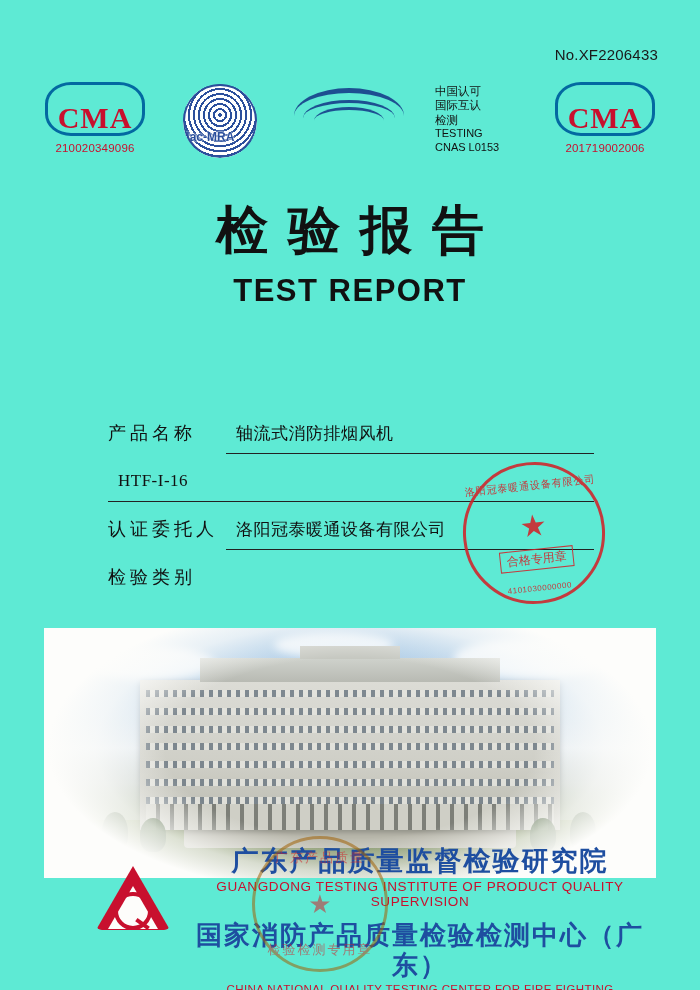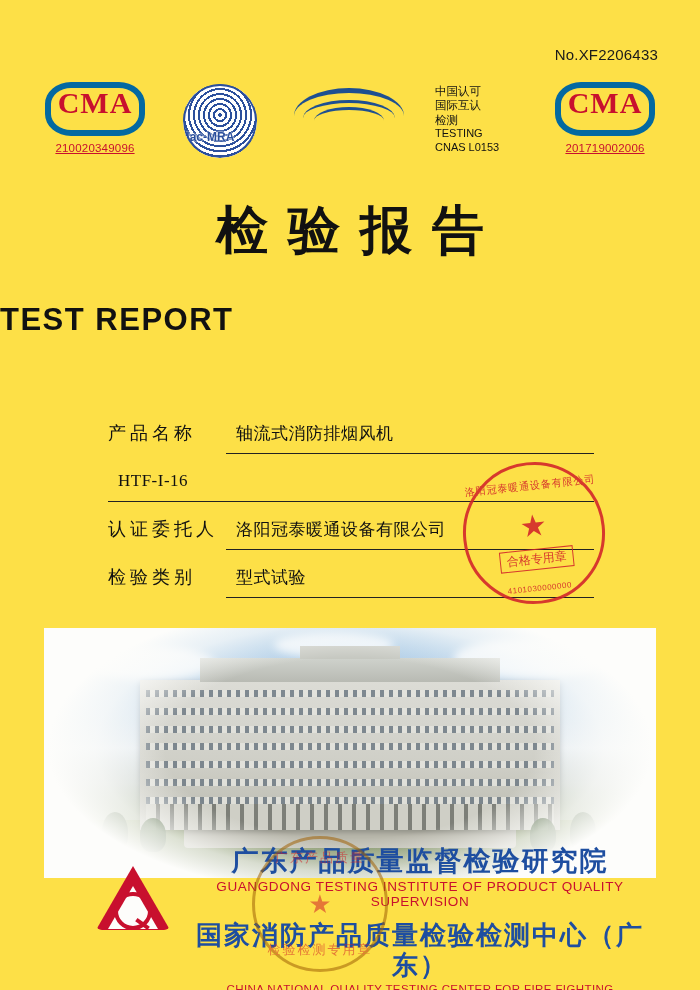--- a/index.html
+++ b/index.html
@@ -11,21 +11,21 @@
     width: 700px;
     height: 990px;
     position: relative;
     font-family: "Liberation Sans", sans-serif;
     overflow: hidden;
   }
 
   .page {
     position: absolute;
     inset: 0;
-    background: #fde047;
+    background: #5eead4;
   }
 
   
   .report-no {
     position: absolute;
     top: 46px;
     right: 42px;
     font-size: 15px;
     color: #1a1a1a;
     letter-spacing: 0.2px;
@@ -51,42 +51,41 @@
   }
 
   
   .cma {
     width: 112px;
   }
   .cma-mark {
     width: 100px;
     height: 54px;
     margin: 0 auto;
-    border: 6px solid #0369a1;
+    border: 3px solid #0369a1;
     border-radius: 26px / 22px;
     position: relative;
     display: flex;
-    align-items: flex-start;
+    align-items: flex-end;
     justify-content: center;
     box-sizing: border-box;
   }
   .cma-mark span {
     font-size: 30px;
     font-weight: bold;
     color: #c8102e;
     letter-spacing: 1px;
     font-family: "Liberation Serif", serif;
     line-height: 1;
   }
   .cma-num {
     margin-top: 6px;
     font-size: 11.5px;
     color: #c8102e;
     letter-spacing: 0.2px;
-    text-decoration: underline;
   }
 
   
   .ilac {
     width: 86px;
     padding-top: 2px;
   }
   .ilac-mark {
     width: 74px;
     height: 74px;
@@ -184,24 +183,24 @@
     text-align: center;
     font-family: "Liberation Serif", serif;
     font-weight: bold;
     font-size: 52px;
     letter-spacing: 20px;
     text-indent: 20px;
     color: #111;
   }
   .title-en {
     position: absolute;
-    top: 302px;
+    top: 273px;
     left: 0;
     right: 0;
-    text-align: left;
+    text-align: center;
     font-family: "Liberation Sans", sans-serif;
     font-weight: bold;
     font-size: 31px;
     letter-spacing: 1.5px;
     color: #111;
   }
 
   
   .fields {
     position: absolute;
@@ -578,21 +577,20 @@
       <div class="field-value">HTF-I-16</div>
     </div>
 
     <div class="field-row">
       <div class="field-label">认证委托人</div>
       <div class="field-value">洛阳冠泰暖通设备有限公司</div>
     </div>
 
     <div class="field-row">
       <div class="field-label">检验类别</div>
-      <div class="field-value">型式试验</div>
     </div>
 
   </div>
 
   <div class="seal">
     <div class="seal-top">洛阳冠泰暖通设备有限公司</div>
     <div class="star">★</div>
     <div class="seal-mid">合格专用章</div>
     <div class="seal-bottom">4101030000000</div>
   </div>

